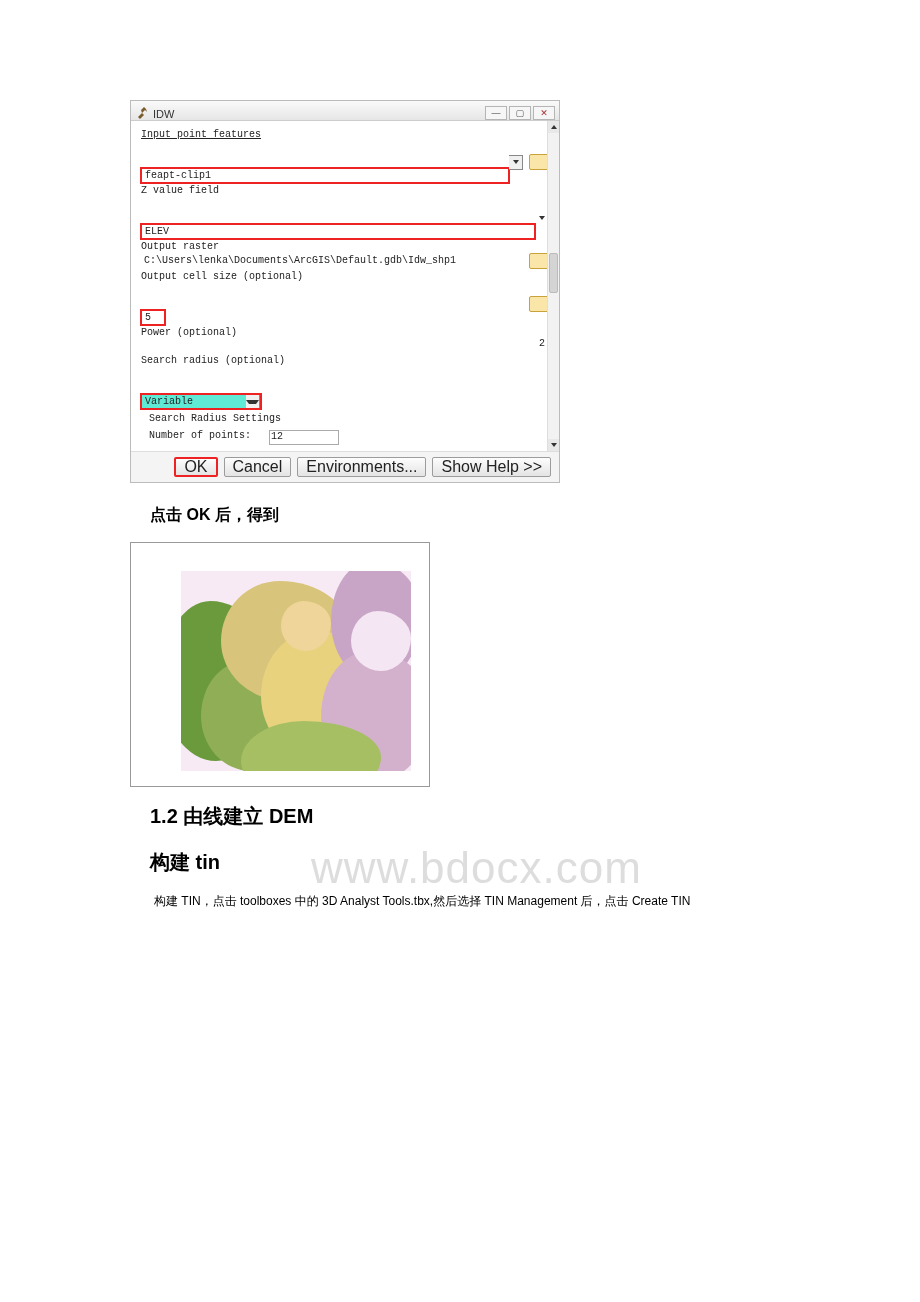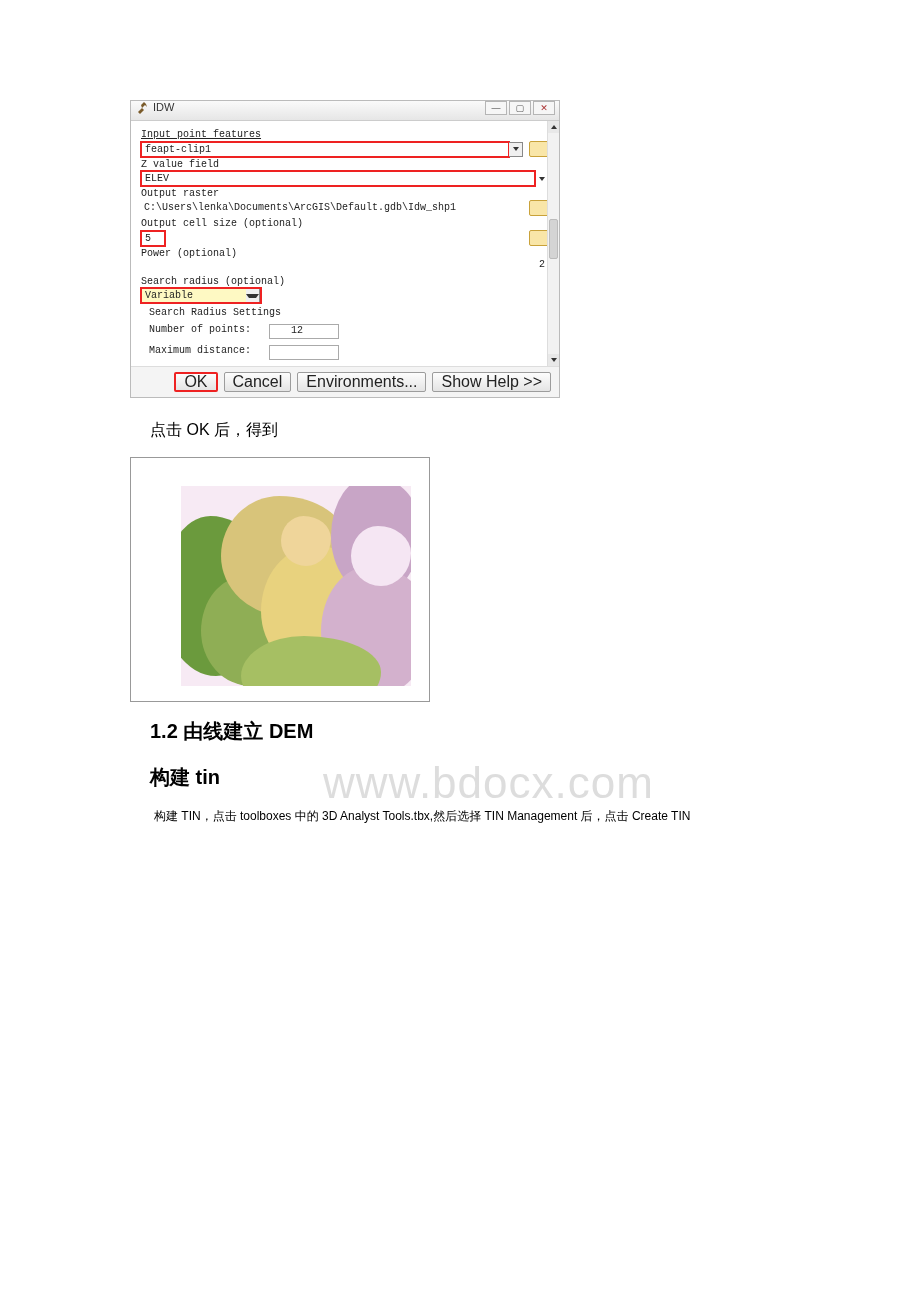--- a/index.html
+++ b/index.html
@@ -19,61 +19,61 @@
     border: 1px solid #bbb;
     background: #f4f4f4;
     font-family: "Microsoft Sans Serif", sans-serif;
     font-size: 10px;
     color: #222;
   }
   .titlebar {
     height: 20px;
     background: linear-gradient(#fafafa,#e6e6e6);
     border-bottom: 1px solid #ccc;
-    display: flex; align-items: flex-start;
+    display: flex; align-items: flex-end;
     padding: 0 4px;
   }
   .titlebar .ico { width: 14px; height: 14px; margin-right:4px; display:flex; align-items:center; justify-content:center;}
   .titlebar .title { flex: 1; font-size: 11px; color:#333;}
   .winbtn { width:22px; height:14px; border:1px solid #b5b5b5; margin-left:2px; background:#f6f6f6; display:flex; align-items:center; justify-content:center; font-size:9px; color:#555;}
   .winbtn.close { color:#a33;}
   .body { position: relative; padding: 6px 10px 6px 10px; background:#fff; border-bottom:1px solid #ddd;}
   .lbl { font-family: "Courier New", monospace; font-size:10px; margin-top:2px; }
   .underline { text-decoration: underline; }
   .row { display:flex; align-items:center; margin-top:1px;}
   .field {
     flex:1; height:15px; border:1px solid #888; background:#fff;
     font-family:"Courier New",monospace; font-size:10px; padding:0 3px; line-height:13px;
   }
   .dropbtn { width:14px; height:15px; border:1px solid #888; border-left:none; background:#f0f0f0; display:flex; align-items:center; justify-content:center;}
   .chev { width:0;height:0;border-left:3px solid transparent;border-right:3px solid transparent;border-top:4px solid #333;}
   .browse { width:20px; height:16px; margin-left:6px; border:1px solid #c9a23a; background:#f9e6a8; border-radius:2px;}
   .rightnum { width:100%; text-align:right; font-family:"Courier New",monospace; font-size:10px; padding-right:4px;}
-  .sel { width:120px; height:15px; border:1px solid #888; background:#fef9c3; display:flex; align-items:center;}
+  .sel { width:120px; height:15px; border:1px solid #888; background:#5eead4; display:flex; align-items:center;}
   .sel span { flex:1; font-family:"Courier New",monospace; font-size:10px; padding-left:3px;}
   .indent { margin-left:8px;}
   .kv { display:flex; margin-top:6px;}
   .kv .k { width:120px; font-family:"Courier New",monospace; font-size:10px;}
-  .kv .v { width:70px; height:15px; border:1px solid #aaa; background:#fff; font-family:"Courier New",monospace; font-size:10px; padding:0 21px;}
+  .kv .v { width:70px; height:15px; border:1px solid #aaa; background:#fff; font-family:"Courier New",monospace; font-size:10px; padding:0 1px;}
   .scrollbar { position:absolute; right:0; top:0; bottom:0; width:12px; background:#f2f2f2; border-left:1px solid #ddd;}
   .scrollbar .arrow { height:12px; background:#e8e8e8; display:flex; align-items:center; justify-content:center;}
   .scrollbar .thumb { position:absolute; left:1px; right:1px; height:40px; top:40%; background:#d4d4d4; border:1px solid #bbb; border-radius:2px;}
   .buttons { height:30px; display:flex; align-items:center; justify-content:flex-end; gap:6px; padding:0 8px; background:#f4f4f4;}
   .btn { height:20px; padding:0 8px; border:1px solid #9c9c9c; background:linear-gradient(#fdfdfd,#e4e4e4); font-size:16px; border-radius:2px; display:flex; align-items:center;}
-  .hl-red { outline:2px solid #e22; outline-offset:-1px;}
+  .hl-red { outline:2px solid #e22; outline-offset:-1px;margin-top:27px;}
   .hl-red-box { border:2px solid #e22 !important;}
   
-  .para { margin: 18px 0 0 20px; font-size:16px; line-height:1.7;}
+  .para { margin: 18px 0 0 20px; font-size:16px; line-height:1.7;font-weight:bold;}
   .para2 { margin: 12px 0 0 20px; font-size:20px; line-height:1.7;font-weight:bold;}
   .hanging { margin: 12px 0 0 0; text-indent:2em; font-size:12px; line-height:1.8;}
   
   .figure { width:300px; height:245px; border:1px solid #999; margin-top:14px; padding:28px 20px 10px 50px; background:#fff; position:relative;}
   .raster { width:230px; height:200px; position:relative; background:#f7eaf4; overflow:hidden;}
   .blob { position:absolute; border-radius:45% 55% 50% 50%/50% 45% 55% 50%;}
-  .watermark { position:absolute; left:192px; top:300px; font-size:44px; color:rgba(120,120,120,0.25); letter-spacing:1px; pointer-events:none; font-family:Arial, sans-serif;}
+  .watermark { position:absolute; left:180px; top:300px; font-size:44px; color:rgba(120,120,120,0.25); letter-spacing:1px; pointer-events:none; font-family:Arial, sans-serif;}
 </style>
 </head>
 <body>
 
 <div class="dialog">
   <div class="titlebar">
     <span class="ico">
       <svg width="12" height="12" viewBox="0 0 12 12">
           <path d="M2 10 L6 6 L8 8 L4 12 Z M6 6 L9 3 L11 5 L10 2 L8 0 L5 3 Z" fill="#7a5b2a"></path>
         </svg>
@@ -125,24 +125,20 @@
             <span class="chev"></span>
           </div>
       </div>
     </div>
 
     <div class="lbl indent" style="margin-top:4px;">Search Radius Settings</div>
     <div class="kv indent">
       <div class="k">Number of points:</div>
       <div class="v">12</div>
     </div>
-    <div class="kv indent">
-      <div class="k">Maximum distance:</div>
-      <div class="v"></div>
-    </div>
 
     <div class="scrollbar">
       <div class="arrow">
           <span style="transform:rotate(180deg);" class="chev"></span>
         </div>
       <div class="thumb"></div>
       <div class="arrow" style="position:absolute;bottom:0;left:0;right:0;">
           <span class="chev"></span>
         </div>
     </div>

